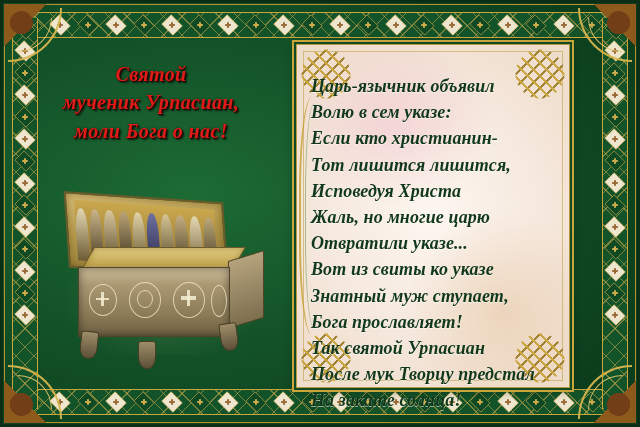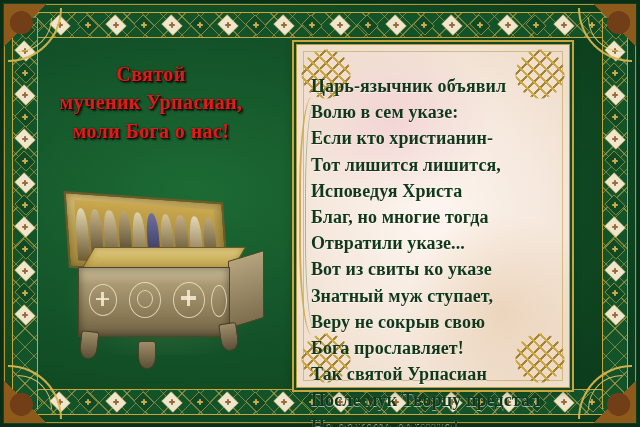--- a/index.html
+++ b/index.html
@@ -1,20 +1,21 @@
 <!DOCTYPE html>
 <html><head>
 <meta charset="utf-8">
 <style>
   html,body{margin:0;padding:0;background:#0b3d1e;}
   #card{
     position:relative;width:640px;height:427px;overflow:hidden;
     font-family:"Liberation Serif",serif;
     background:
       radial-gradient(ellipse 80% 70% at 30% 45%, #1d6b34 0%, #14552a 45%, #0c3d1c 100%);
+    font-style: italic;
   }
   
   .frame-outer{position:absolute;inset:0;border:3px solid #0a2f16;box-sizing:border-box;}
   .frame-gold{position:absolute;inset:4px;border:1px solid #b8922f;box-sizing:border-box;}
   .ribbon{
     position:absolute;
     background-color:#13532a;
     border-top:1px solid #c9a53c;
     border-bottom:1px solid #c9a53c;
     box-sizing:border-box;
@@ -307,25 +308,24 @@
     <div class="knot k-br"></div>
     <div class="swoop"></div>
     <div class="swoop2"></div>
 
     <div id="poem">
       <span class="ln">Царь-язычник объявил</span>
       <span class="ln">Волю в сем указе:</span>
       <span class="ln">Если кто христианин-</span>
       <span class="ln">Тот лишится лишится,</span>
       <span class="ln">Исповедуя Христа</span>
-      <span class="ln">Благ, но многие тогда</span>
+      <span class="ln">Жаль, но многие царю</span>
       <span class="ln">Отвратили указе...</span>
       <span class="ln">Вот из свиты ко указе</span>
       <span class="ln">Знатный муж ступает,</span>
-      <span class="ln">Веру не сокрыв свою</span>
       <span class="ln">Бога прославляет!</span>
       <span class="ln">Так святой Урпасиан</span>
       <span class="ln">После мук Творцу предстал</span>
       <span class="ln">На закате солнца!</span>
     </div>
   </div>
 
 </div>
 
 </body></html>

